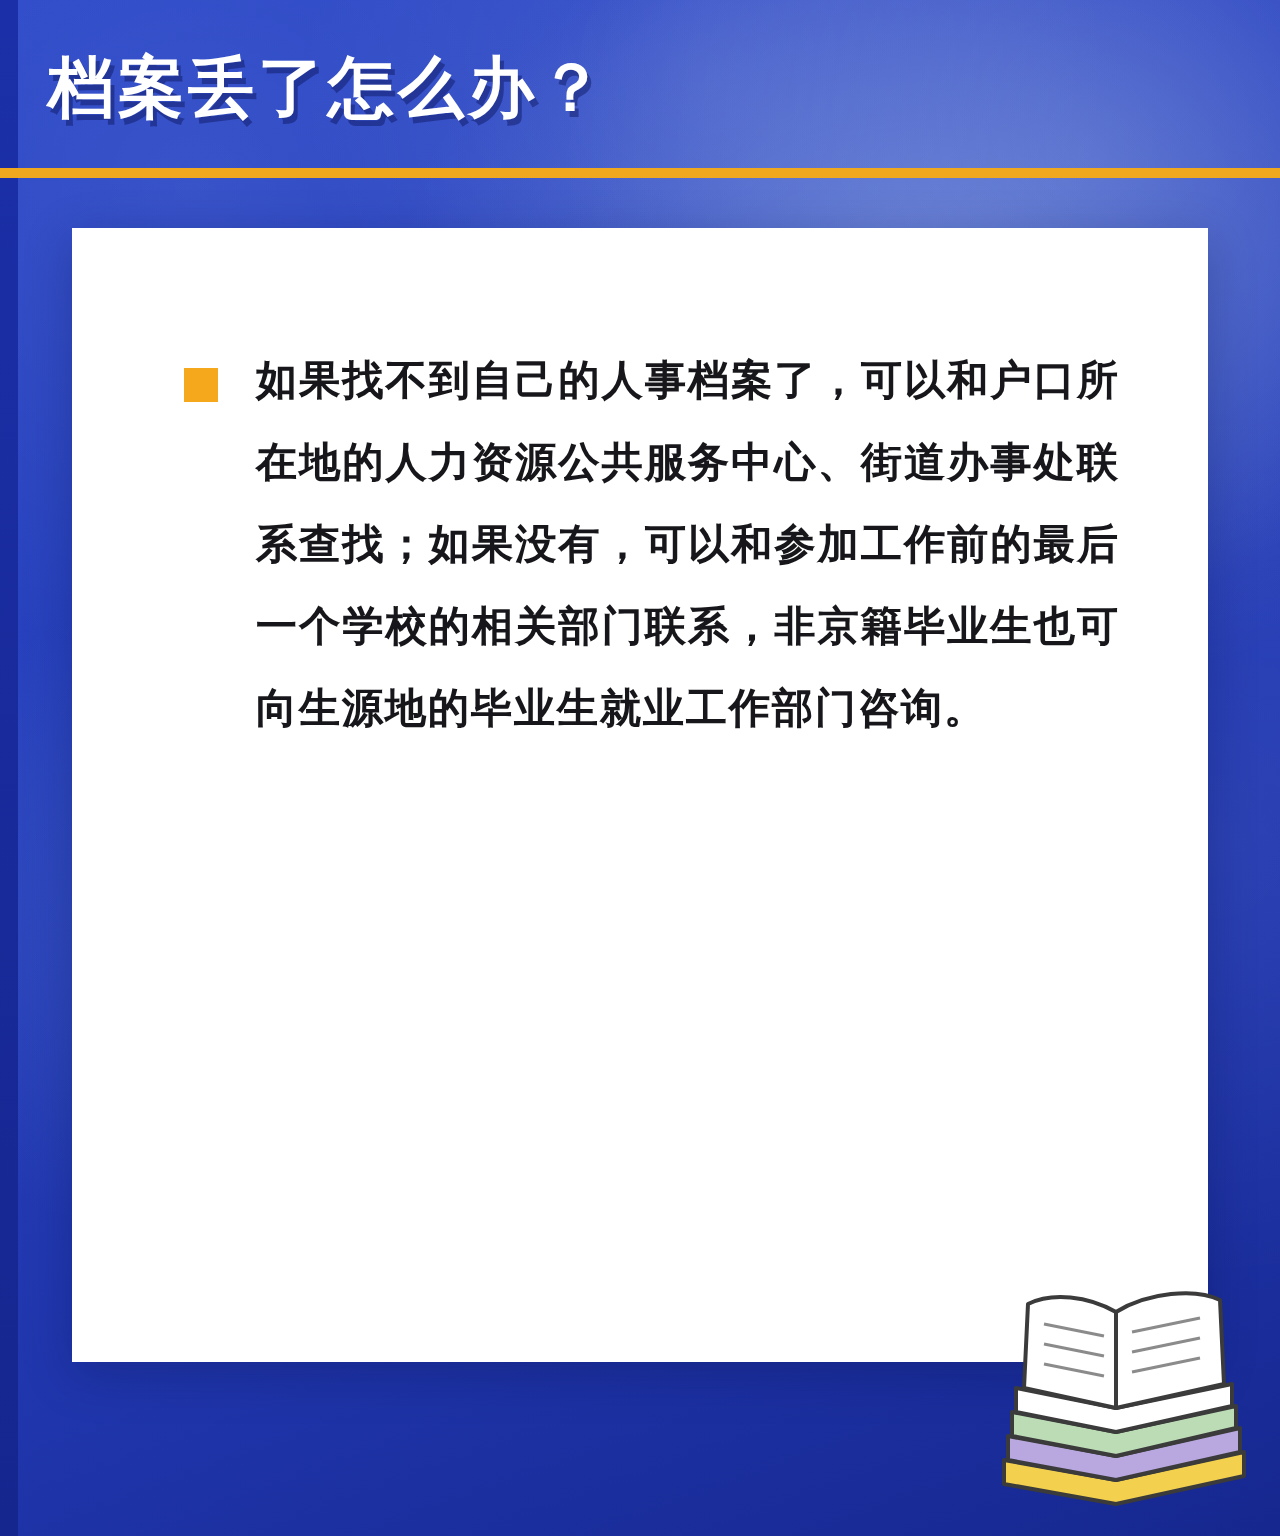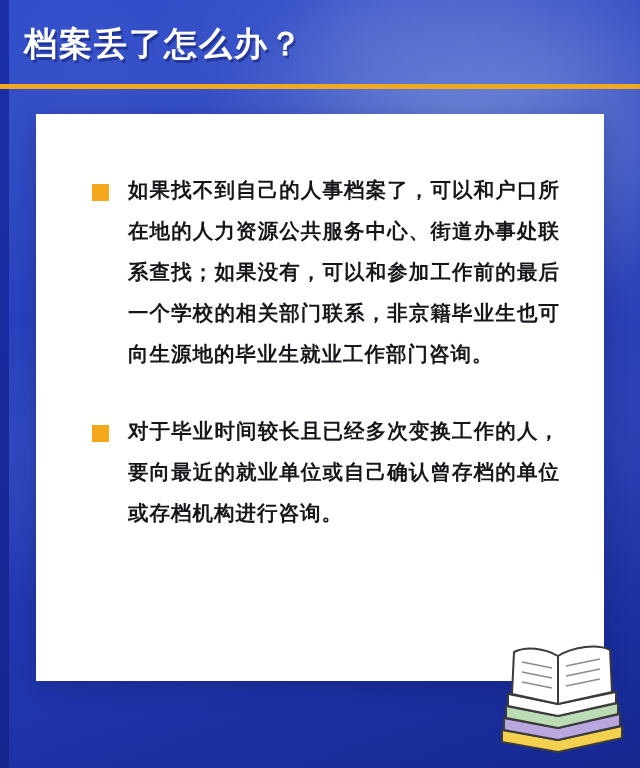--- a/index.html
+++ b/index.html
@@ -132,24 +132,20 @@
   </div>
   <div class="title-underline"></div>
 
   <div class="card">
 
     <p class="para first">
       <span class="bullet"></span>
       <span>如果找不到自己的人事档案了，可以和户口所在地的人力资源公共服务中心、街道办事处联系查找；如果没有，可以和参加工作前的最后一个学校的相关部门联系，非京籍毕业生也可向生源地的毕业生就业工作部门咨询。</span>
     </p>
 
-    <p class="para second">
-      <span class="bullet"></span>
-      <span>对于毕业时间较长且已经多次变换工作的人，要向最近的就业单位或自己确认曾存档的单位或存档机构进行咨询。</span>
-    </p>
 
   </div>
 
   <svg class="books" viewBox="0 0 132 122">
 
     <polygon points="8,108 64,118 128,104 128,92 64,106 8,96" fill="#f3d14e" stroke="#3b3b3b" stroke-width="2" stroke-linejoin="round"></polygon>
 
     <polygon points="10,96 64,106 126,92 126,80 64,94 10,84" fill="#b9a7e0" stroke="#3b3b3b" stroke-width="2" stroke-linejoin="round"></polygon>
 
     <polygon points="12,84 64,94 124,80 124,69 64,82 12,72" fill="#bcdcb6" stroke="#3b3b3b" stroke-width="2" stroke-linejoin="round"></polygon>

